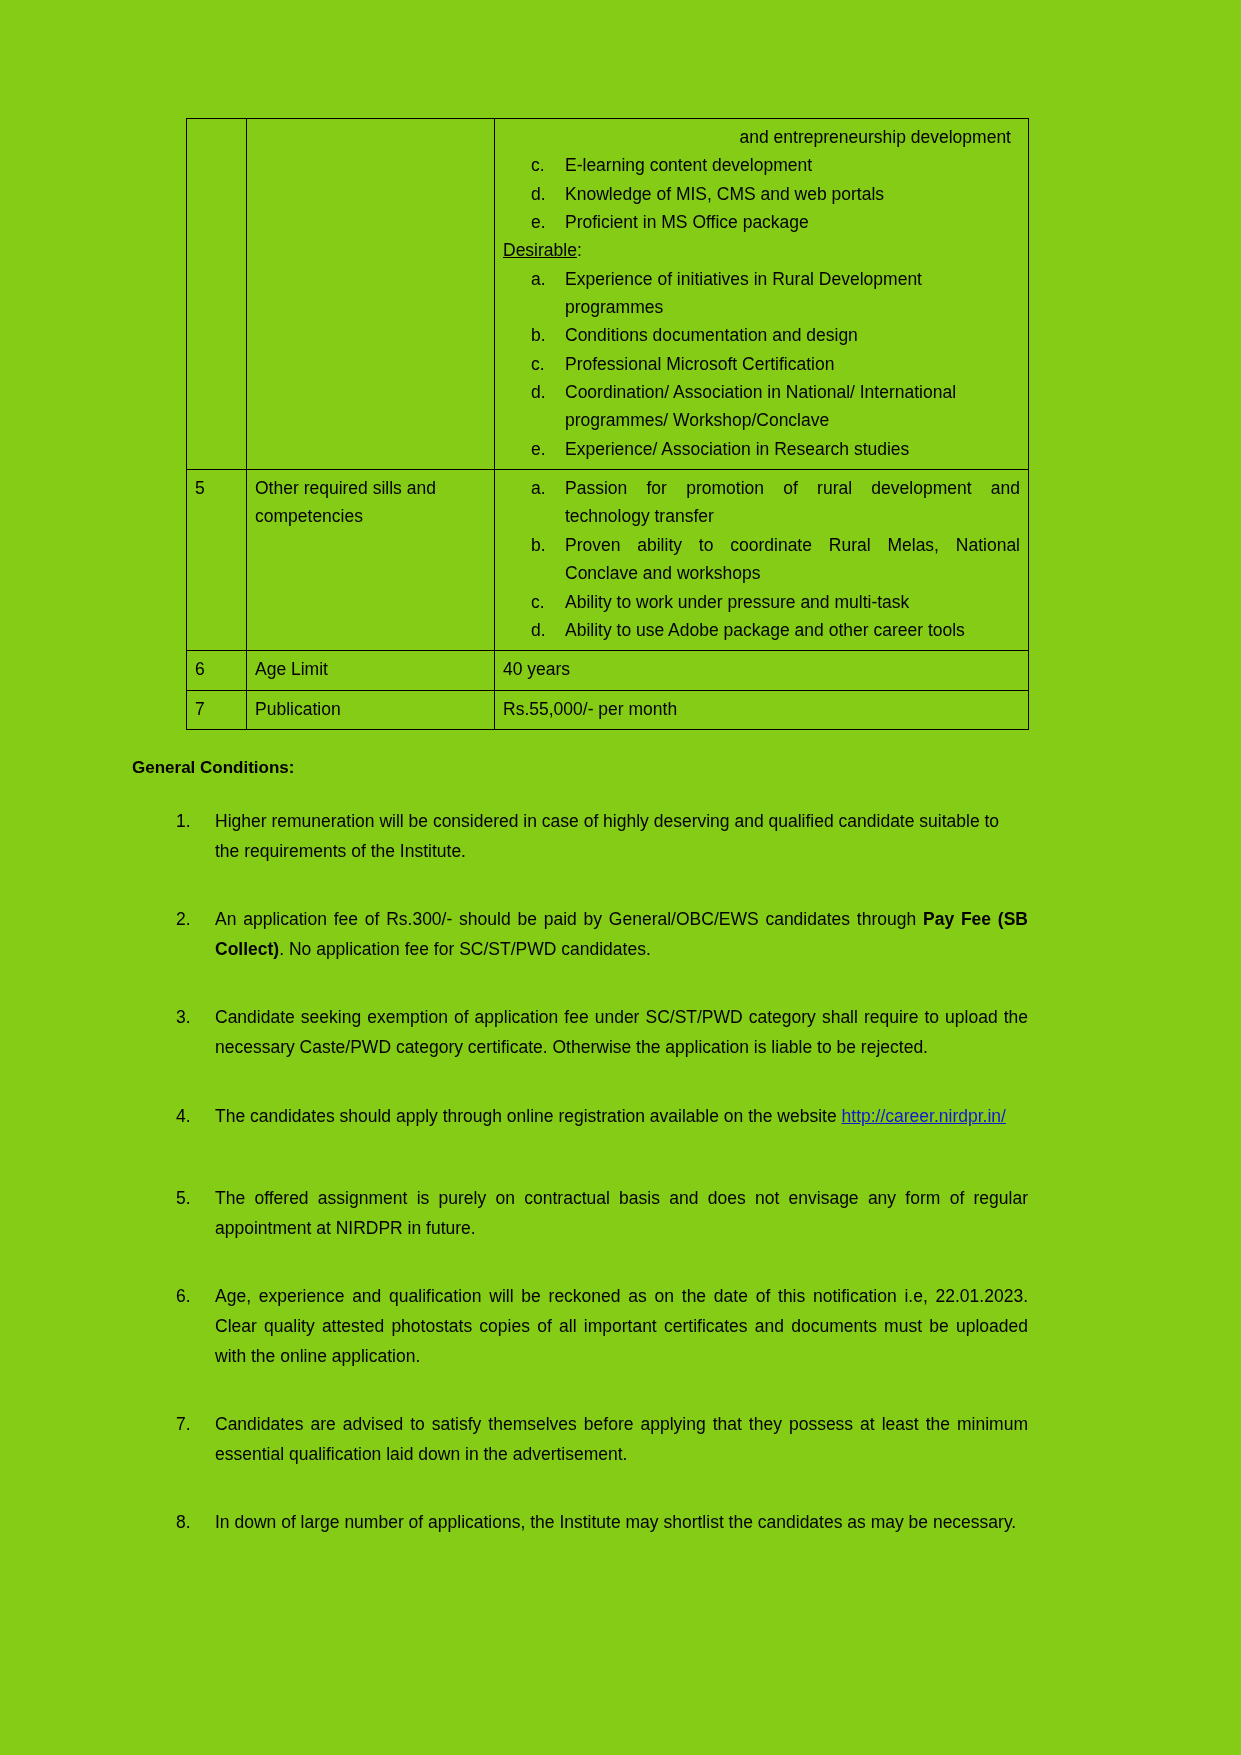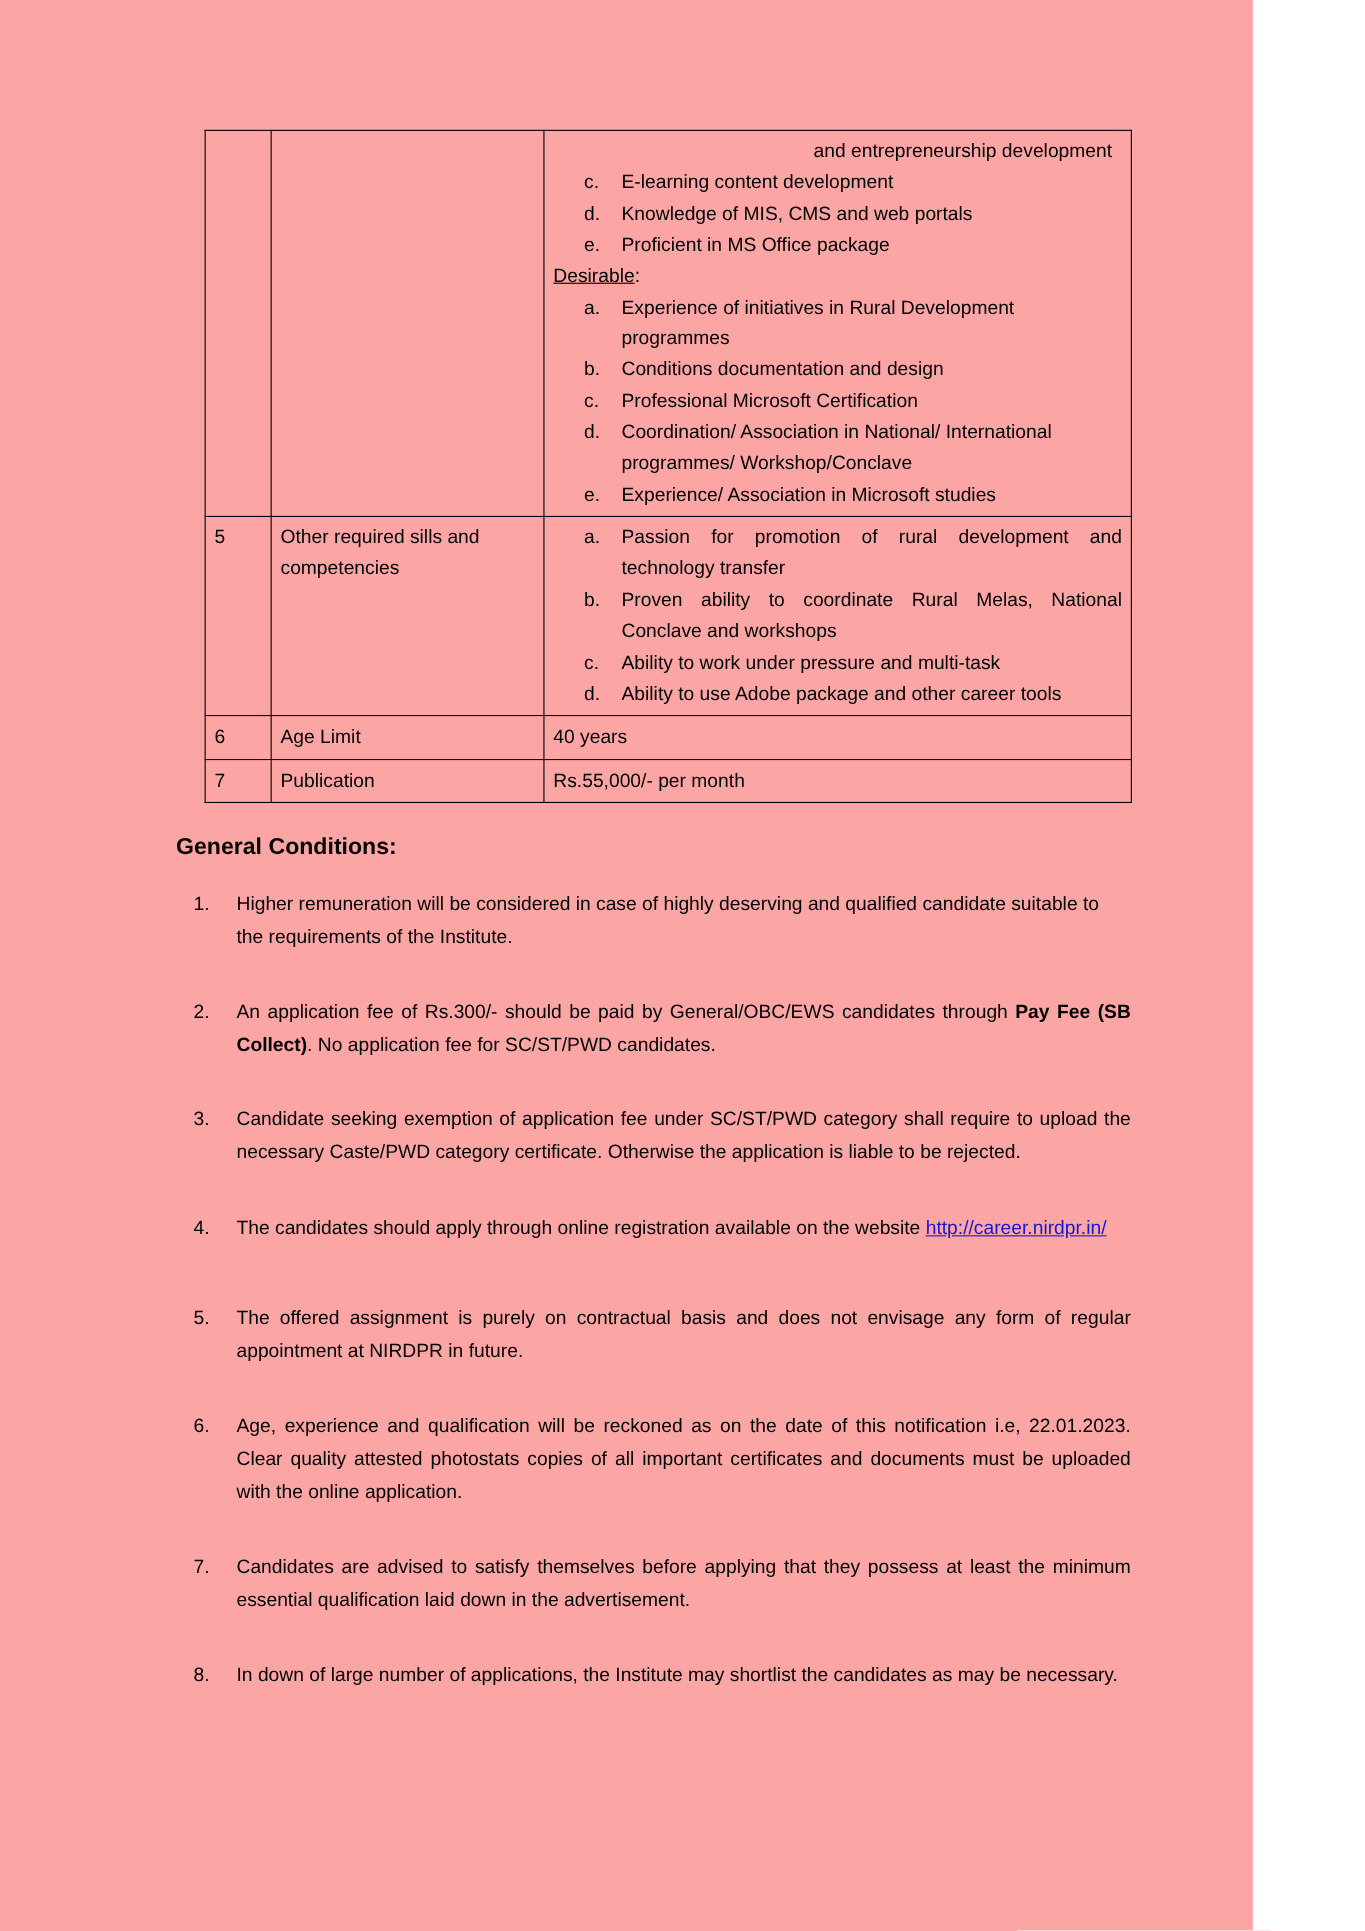--- a/index.html
+++ b/index.html
@@ -11,23 +11,23 @@
     width: 1241px;
     height: 1755px;
     font-family: "Liberation Sans", sans-serif;
     color: #000000;
     position: relative;
     overflow: hidden;
   }
   .page {
     position: absolute;
     left: 0; top: 0;
-    width: 1139px;
+    width: 1241px;
     height: 1755px;
-    background: #fca5a5;
+    background: #84cc16;
   }
 
   
   .spec-table {
     position: absolute;
     left: 186px;
     top: 118px;
     width: 842px;
     border-collapse: collapse;
     table-layout: fixed;
@@ -76,23 +76,23 @@
   .desirable-head {
     display: block;
     margin-top: 0;
     font-weight: normal;
   }
   .desirable-head u { text-decoration: underline; }
 
   
   .gc-title {
     position: absolute;
-    left: 160px;
+    left: 132px;
     top: 758px;
-    font-size: 21px;
+    font-size: 17px;
     font-weight: bold;
   }
 
   ol.gc {
     position: absolute;
     left: 176px;
     top: 806px;
     width: 852px;
     margin: 0;
     padding: 0;
@@ -168,21 +168,21 @@
             <li>
               <span class="marker">c.</span>
               <span class="txt">Professional Microsoft Certification</span>
             </li>
             <li>
               <span class="marker">d.</span>
               <span class="txt">Coordination/ Association in National/ International programmes/ Workshop/Conclave</span>
             </li>
             <li>
               <span class="marker">e.</span>
-              <span class="txt">Experience/ Association in Microsoft studies</span>
+              <span class="txt">Experience/ Association in Research studies</span>
             </li>
           </ul>
         </td>
       </tr>
 
       <tr>
         <td class="col-sno cell-pad-top">5</td>
         <td class="col-label cell-pad-top">Other required sills and competencies</td>
         <td class="col-value cell-pad-top">
           <ul class="alpha">

